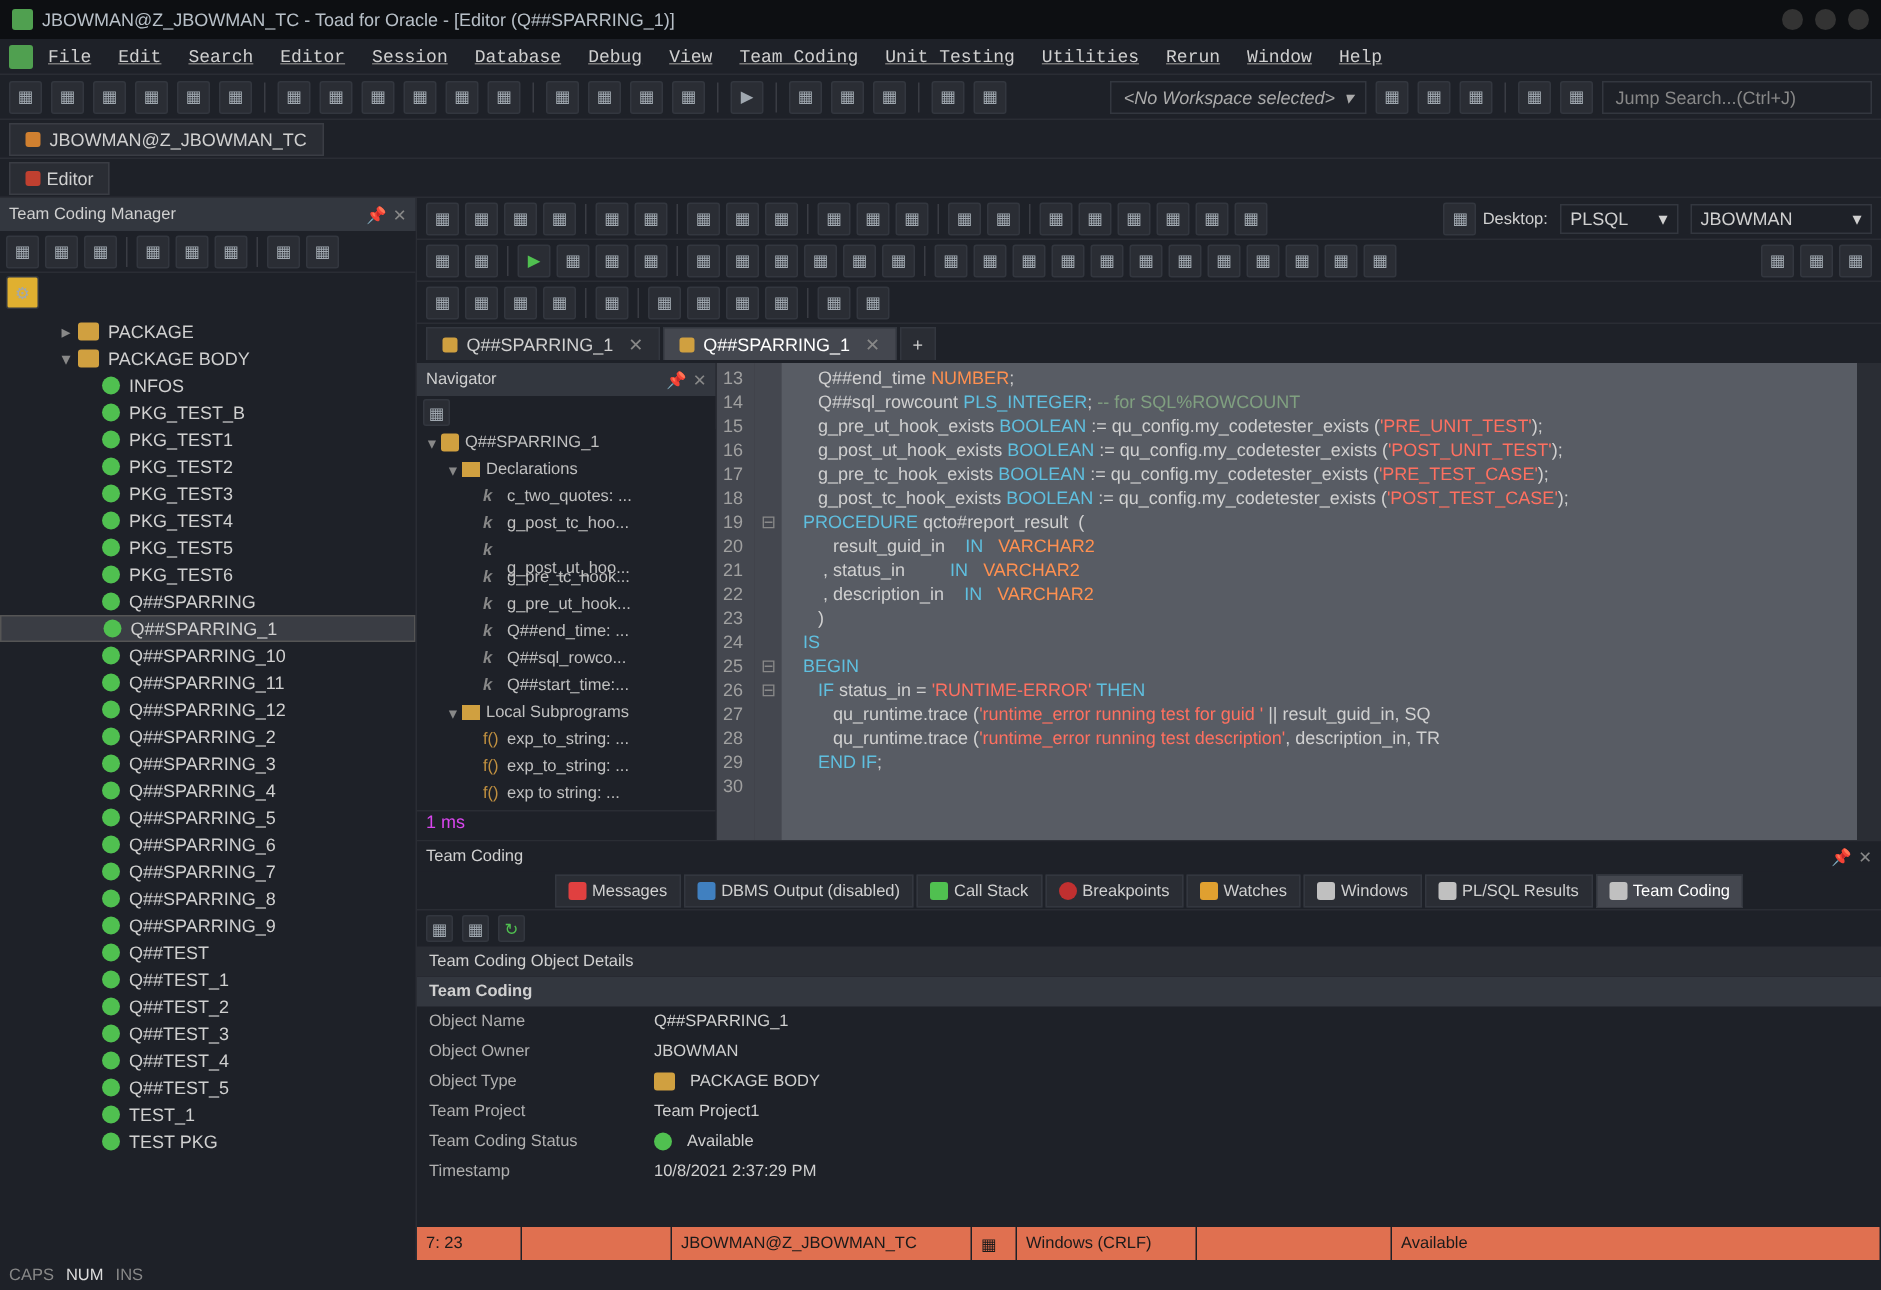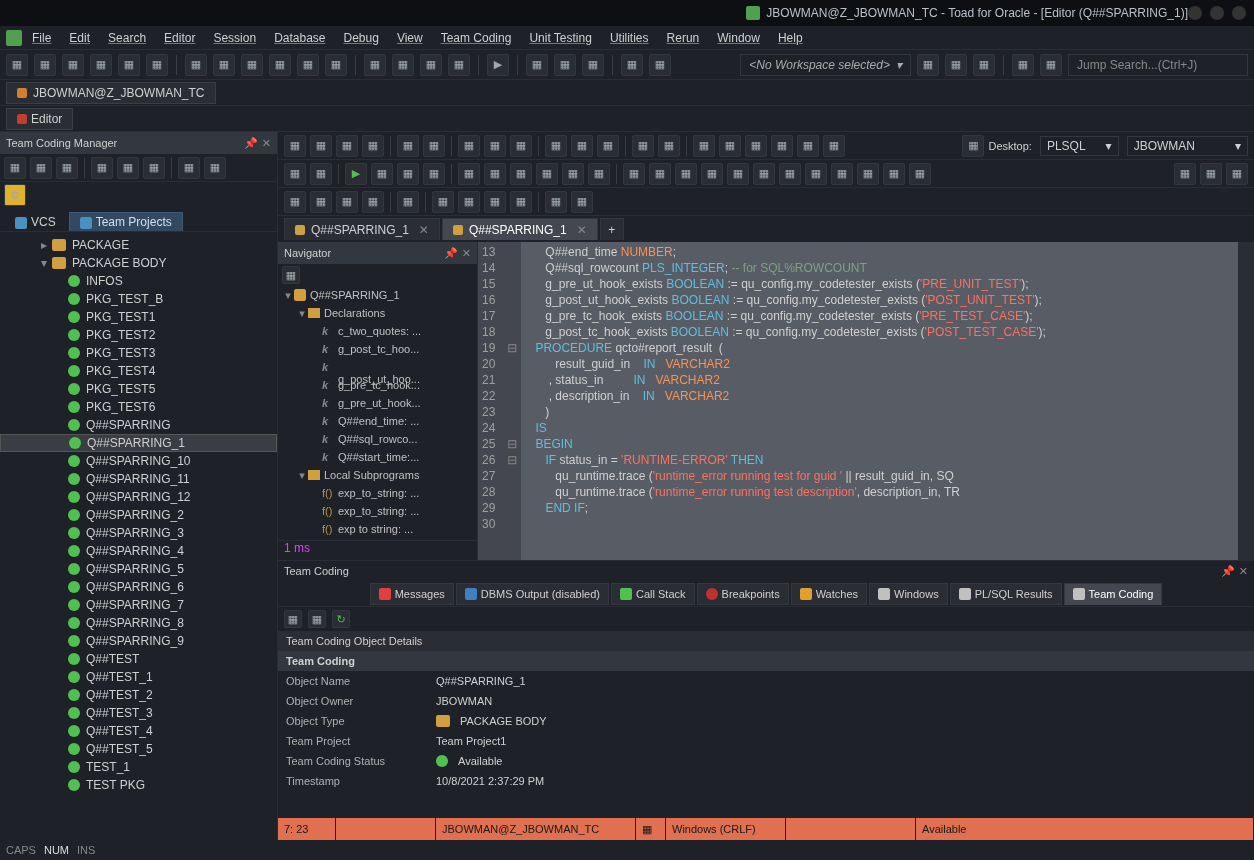--- a/index.html
+++ b/index.html
@@ -14,32 +14,33 @@
   display: flex;
   flex-direction: column;
 }
 .titlebar {
   height: 26px;
   background: #0d0f12;
   display: flex;
   align-items: center;
   padding: 0 8px;
   color: #b8c0c8;
-  justify-content: flex-end;
+  justify-content: space-between;
 }
 .titlebar .win-ctrl { display:flex; gap:8px; color:#666; }
 .titlebar .win-ctrl span { width:14px;height:14px;border-radius:50%;background:#333;display:inline-block; }
 .menubar {
   height: 24px;
   background: #1e2128;
   display: flex;
   align-items: center;
   gap: 2px;
   padding: 0 6px;
   border-bottom: 1px solid #2a2d34;
+  font-family: Liberation Mono, monospace;
 }
 .menubar span { padding: 2px 8px; text-decoration: underline; text-decoration-color:#777; cursor: pointer; }
 .toolbar-row {
   height: 30px;
   background: #1e2128;
   border-bottom: 1px solid #2a2d34;
   display:flex;
   align-items:center;
   padding: 0 6px;
   gap: 6px;
@@ -247,24 +248,20 @@
       <div class="tb-btn">▦</div>
       <div class="tb-btn">▦</div>
       <div class="tb-btn">▦</div>
       <div class="tb-sep"></div>
       <div class="tb-btn">▦</div>
       <div class="tb-btn">▦</div>
     </div>
     <div class="tcm-sub">
       <div class="tb-btn" style="background:#e0b030;">⚙</div>
     </div>
-    <div class="tcm-tabs">
-      <div class="tcm-tab"><span class="icon"></span><span>VCS</span></div>
-      <div class="tcm-tab active"><span class="icon"></span><span>Team Projects</span></div>
-    </div>
     <div class="tree" id="object-tree">
         <div class="tree-row">
           <span class="tree-indent" style="width:32px"></span>
           <span class="tree-exp">▸</span>
           <span class="tree-icon pkg"></span>
           <span>PACKAGE</span>
         </div>
         <div class="tree-row">
           <span class="tree-indent" style="width:32px"></span>
           <span class="tree-exp">▾</span>
@@ -788,21 +785,21 @@
             </div>
           </div>
         <div class="bp-row">
             <div class="lbl">Timestamp</div>
             <div class="val">10/8/2021 2:37:29 PM</div>
           </div>
       </div>
     </div>
 
     <div class="status-row">
-      <div class="cell" style="width:58px;align-items:center;">
+      <div class="cell" style="width:70px;align-items:center;">
           <span>7: 23</span>
         </div>
       <div class="cell" style="width:100px;"></div>
       <div class="cell" style="width:200px;">
           <span>JBOWMAN@Z_JBOWMAN_TC</span>
         </div>
       <div class="cell" style="width:30px;">▦</div>
       <div class="cell" style="width:120px;">
           <span>Windows (CRLF)</span>
         </div>

